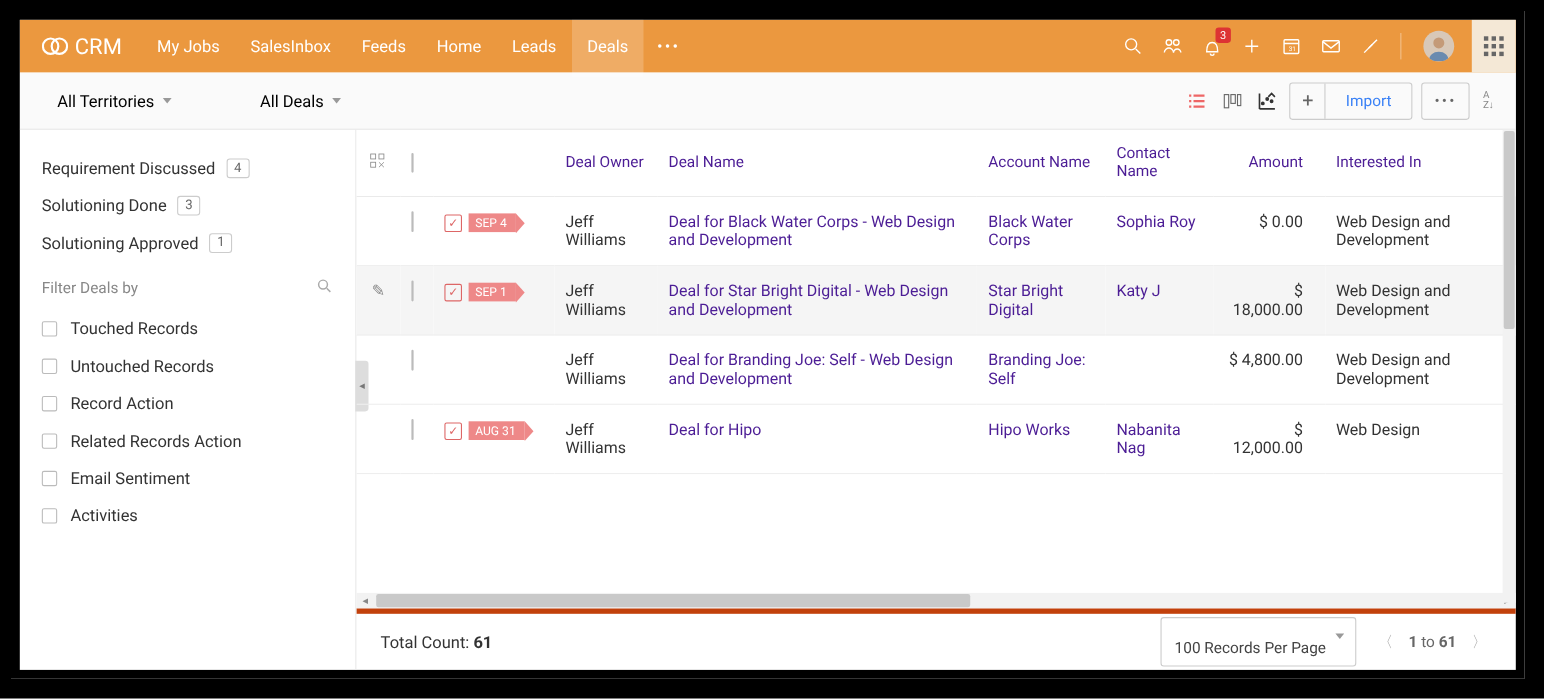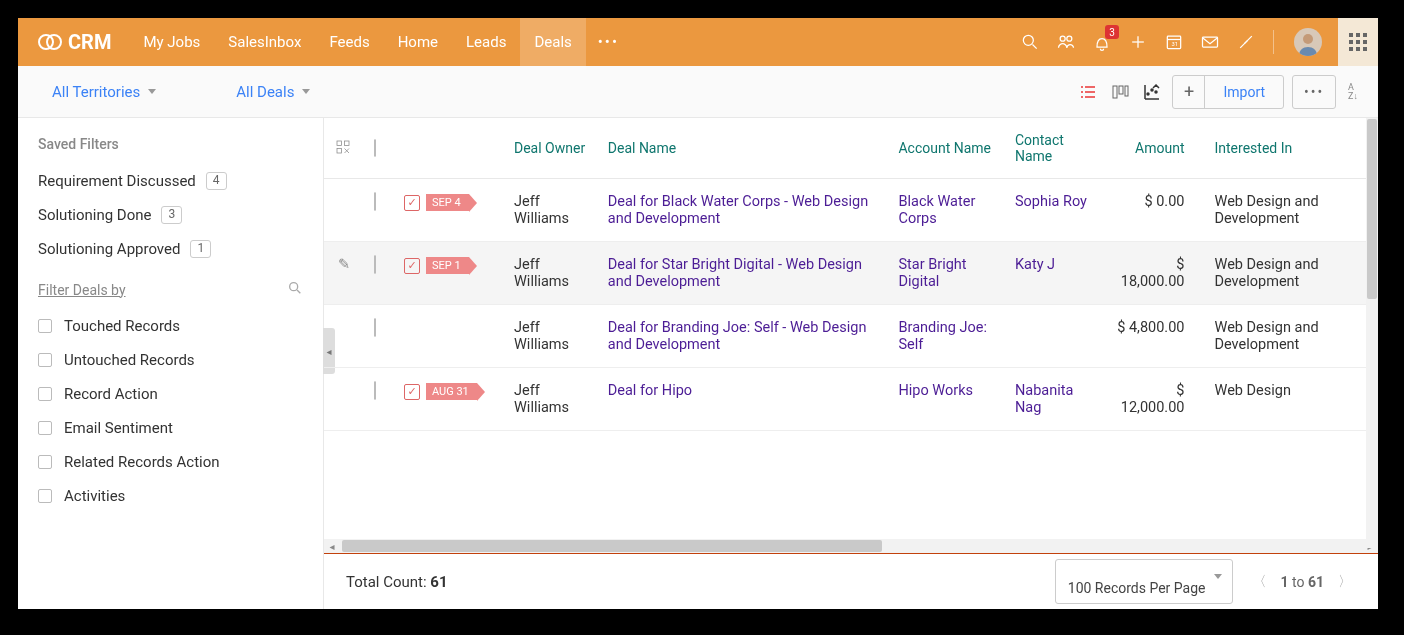--- a/index.html
+++ b/index.html
@@ -1,68 +1,68 @@
 <!DOCTYPE html>
 <html><head>
 <meta charset="utf-8">
 <style>
   * { box-sizing: border-box; margin: 0; padding: 0; }
   body { font-family: -apple-system, BlinkMacSystemFont, "Segoe UI", Roboto, Arial, sans-serif; font-size: 14px; color: #333; background:#000; }
   .frame { margin: 10px; border: 8px solid #000; background:#fff; width:1376px; height:607px; overflow:hidden; position:relative; }
 
   
   .topbar { background: #eb983f; height: 48px; display: flex; align-items: center; color: #fff; padding: 0 10px 0 20px; }
-  .logo { display:flex; align-items:center; gap:6px; font-size:20px; font-weight:700; margin-right:18px;}
+  .logo { display:flex; align-items:center; gap:6px; font-size:20px; font-weight:400; margin-right:18px;}
   .logo svg { width:24px; height:24px;}
   .nav { display:flex; gap:0; }
   .nav-item { padding: 0 14px; height:56px; display:flex; align-items:center; color:#fff; font-size:15px; cursor:pointer;}
   .nav-item.active { background: rgba(255,255,255,0.2); }
   .nav-more { padding:0 12px; letter-spacing:2px;}
   .top-right { margin-left:auto; display:flex; align-items:center; gap:10px; }
   .icon-btn { width:26px; height:26px; display:flex; align-items:center; justify-content:center; color:#fff; cursor:pointer; position:relative;}
   .icon-btn svg { width:20px; height:20px; stroke:#fff; fill:none; stroke-width:1.5;}
   .badge { position:absolute; top:-4px; right:-4px; background:#d33; color:#fff; font-size:10px; width:14px; height:14px; border-radius:3px; display:flex; align-items:center; justify-content:center;}
   .avatar { width:28px; height:28px; border-radius:50%; background:#d8c8b8; margin-left:6px; overflow:hidden;}
   .apps-btn { width:40px; height:48px; background:#f4e8d6; display:flex; align-items:center; justify-content:center; margin-left:6px; margin-right:-10px;}
   .grid-icon { display:grid; grid-template-columns:repeat(3,4px); grid-template-rows:repeat(3,4px); gap:3px;}
   .grid-icon span{background:#666;}
 
   
   .toolbar { height:52px; background:#fafafa; border-bottom:1px solid #e8e8e8; display:flex; align-items:center; padding:0 20px 0 34px; }
-  .dropdown { display:flex; align-items:center; gap:8px; font-size:15px; color:#3b82f6; cursor:pointer; margin-right:80px;}
+  .dropdown { display:flex; align-items:center; gap:8px; font-size:15px; color:#000000; cursor:pointer; margin-right:80px;}
   .dropdown .caret{ width:0;height:0;border-left:4px solid transparent;border-right:4px solid transparent;border-top:5px solid #999;}
   .tool-right{ margin-left:auto; display:flex; align-items:center; gap:8px;}
   .tool-icon { width:24px; height:24px; display:flex; align-items:center; justify-content:center; cursor:pointer;}
   .import-btn { display:flex; align-items:center; border:1px solid #ccc; border-radius:3px; height:34px; cursor:pointer;}
   .import-btn .plus{ width:32px; display:flex; align-items:center; justify-content:center; border-right:1px solid #ccc; height:100%; font-size:18px; color:#666;}
   .import-btn .label{ padding:0 18px; color:#3b82f6;}
   .more-btn{ border:1px solid #ccc; border-radius:3px; width:44px; height:34px; display:flex; align-items:center; justify-content:center; letter-spacing:2px; color:#666; cursor:pointer;}
   .sort-az{ display:flex; flex-direction:column; font-size:9px; color:#888; line-height:9px; margin-left:4px; cursor:pointer;}
 
   
   .main { display:flex; height:calc(100% - 100px); }
 
   
   .sidebar { width:306px; border-right:1px solid #e8e8e8; padding:18px 0 10px 0; position:relative;}
   .side-section-title { color:#888; font-size:14px; padding:0 20px 12px 20px; font-weight:500;}
   .saved-filters { padding:0 20px 14px 20px;}
   .saved-item{ display:flex; padding:8px 0; font-size:15px; color:#333; cursor:pointer;}
   .saved-item .count{ margin-left:10px; border:1px solid #ccc; border-radius:3px; padding:0 6px; font-size:12px; color:#666; min-width:20px; text-align:center;}
-  .filter-header{ display:flex; align-items:center; justify-content:space-between; padding:0 20px 10px 20px; color:#888;text-decoration:underline;}
+  .filter-header{ display:flex; align-items:center; justify-content:space-between; padding:0 20px 10px 20px; color:#888;}
   .filter-list{ }
   .filter-item{ display:flex; align-items:center; padding:8px 20px; font-size:15px; color:#333; cursor:pointer;}
   .cb{ width:14px; height:14px; border:1px solid #bbb; border-radius:2px; margin-right:12px; flex-shrink:0;}
   .email-status-highlight{ border:3px solid #e53935; margin:2px 6px 2px 6px; padding:6px 14px !important;}
   .collapse-handle{ position:absolute; right:-12px; top:210px; width:12px; height:46px; background:#ddd; border-radius:0 3px 3px 0; display:flex; align-items:center; justify-content:center; font-size:10px; color:#777; cursor:pointer;}
 
   
   .content{ flex:1; display:flex; flex-direction:column; min-width:0;}
   .table-wrap{ flex:1; overflow:auto; position:relative;}
   table{ border-collapse:collapse; width:100%; }
-  thead th{ text-align:left; font-weight:400; color:#0f766e; padding:14px 10px; border-bottom:1px solid #e8e8e8; font-size:14px; background:#fff; position:sticky; top:0;}
+  thead th{ text-align:left; font-weight:400; color:#4c1d95; padding:14px 10px; border-bottom:1px solid #e8e8e8; font-size:14px; background:#fff; position:sticky; top:0;}
   tbody td{ padding:14px 10px; border-bottom:1px solid #eee; vertical-align:top; font-size:14.5px;}
   tbody tr.hover td{ background:#f5f5f5;}
   .link{ color:#4c1d95; cursor:pointer;}
   .amount{ text-align:right; padding-right:20px !important;}
   th.amount{ text-align:right;}
   .row-edit{ color:#888; cursor:pointer; visibility:hidden;}
   tr.hover .row-edit{ visibility:visible;}
   .flag{ display:inline-flex; align-items:center; gap:6px;}
   .flag-check{ width:16px; height:16px; border:1px solid #d66; border-radius:2px; display:flex; align-items:center; justify-content:center; color:#d66; font-size:11px;}
   .flag-date{ background:#e88; color:#fff; font-size:11px; padding:2px 8px 2px 6px; position:relative; display:inline-block;}
@@ -71,21 +71,21 @@
   .settings-th{ width:40px;}
   .settings-th svg{ width:18px;height:18px; stroke:#888; fill:none;}
 
   
   .hscroll{ height:14px; background:#f2f2f2; position:relative;}
   .hscroll .thumb{ position:absolute; left:18px; top:1px; height:12px; width:540px; background:#c9c9c9; border-radius:2px;}
   .hscroll .arrow-l, .hscroll .arrow-r{ position:absolute; top:0; width:16px; height:14px; display:flex; align-items:center; justify-content:center; color:#888; font-size:10px;}
   .hscroll .arrow-l{left:0;} .hscroll .arrow-r{right:0;}
 
   
-  .footer{ height:56px; border-top:1px solid #c2410c; display:flex; align-items:center; padding:0 22px;justify-content:flex-end;}
+  .footer{ height:56px; border-top:5px solid #c2410c; display:flex; align-items:center; padding:0 22px;justify-content:flex-end;}
   .footer .count-label{ color:#333; font-size:15px;}
   .footer-right{ margin-left:auto; display:flex; align-items:center; gap:16px;}
   .per-page{ border:1px solid #ccc; border-radius:3px; padding:20px 26px 7px 12px; font-size:14px; color:#444; position:relative; cursor:pointer;}
   .per-page::after{ content:""; position:absolute; right:10px; top:14px; border-left:4px solid transparent; border-right:4px solid transparent; border-top:5px solid #999;}
   .pager{ display:flex; align-items:center; gap:10px; color:#666;}
   .pager .arrow{ cursor:pointer; color:#aaa; padding:0 4px;}
   .vscroll{ position:absolute; right:0; top:100px; width:12px; height:430px; background:#f2f2f2;}
   .vscroll .vthumb{ width:10px; margin:1px; height:180px; background:#c9c9c9; border-radius:2px; margin-top:1px;}
 </style>
 </head>
@@ -227,21 +227,20 @@
       <div class="sort-az">
           <span>A</span>
           <span>Z↓</span>
         </div>
     </div>
   </div>
 
   <div class="main">
 
     <div class="sidebar">
-      <div class="side-section-title">Saved Filters</div>
       <div class="saved-filters" id="saved-filters">
           <div class="saved-item">
             <span>Requirement Discussed</span>
             <span class="count">4</span>
           </div>
           <div class="saved-item">
             <span>Solutioning Done</span>
             <span class="count">3</span>
           </div>
           <div class="saved-item">
@@ -264,25 +263,25 @@
           <div class="filter-item">
             <span class="cb"></span>
             <span>Untouched Records</span>
           </div>
           <div class="filter-item">
             <span class="cb"></span>
             <span>Record Action</span>
           </div>
           <div class="filter-item">
             <span class="cb"></span>
+            <span>Related Records Action</span>
+          </div>
+          <div class="filter-item">
+            <span class="cb"></span>
             <span>Email Sentiment</span>
-          </div>
-          <div class="filter-item">
-            <span class="cb"></span>
-            <span>Related Records Action</span>
           </div>
           <div class="filter-item">
             <span class="cb"></span>
             <span>Activities</span>
           </div>
         </div>
       <div class="collapse-handle">◂</div>
     </div>
 
     <div class="content">

